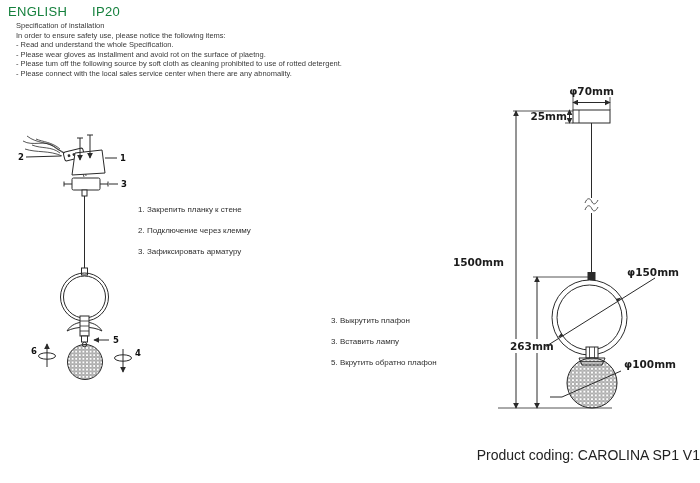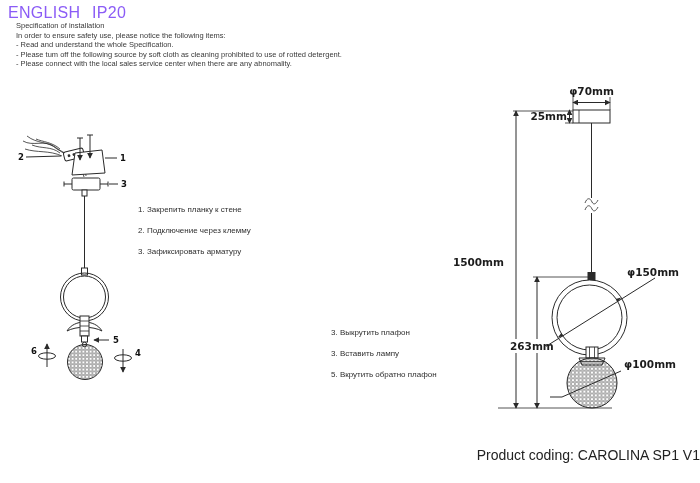--- a/index.html
+++ b/index.html
@@ -1,21 +1,21 @@
 <!DOCTYPE html>
 <html><head>
 <meta charset="utf-8">
 <style>
   html,body{margin:0;padding:0;}
   body{
     width:700px;height:483px;background:#ffffff;position:relative;overflow:hidden;
     font-family:"Liberation Sans", sans-serif;color:#1a1a1a;
   }
   .abs{position:absolute;}
-  .hdr{font-size:16px;color:#8b5cf6;letter-spacing:.3px;}
+  .hdr{font-size:13px;color:#15803d;letter-spacing:.3px;}
   .spec{left:16px;top:21px;font-size:7.5px;line-height:9.6px;color:#3a3a3a;width:360px;}
   .spec div{white-space:nowrap;}
   .steps{font-size:8px;color:#2e2e2e;margin-left:8px;}
   .steps div{margin-bottom:12px;white-space:nowrap;}
   .footer{left:0;right:0;top:447px;text-align:right;font-size:14px;color:#222;}
   svg{position:absolute;overflow:visible;}
   svg line, svg path, svg circle, svg rect, svg polygon, svg ellipse{vector-effect:none;}
   .ln{stroke:#2a2a2a;stroke-width:1;fill:none;}
   .lnthin{stroke:#2a2a2a;stroke-width:0.8;fill:none;}
   .wfill{fill:#ffffff;stroke:#2a2a2a;stroke-width:1;}
@@ -25,20 +25,21 @@
 </head>
 <body>
 
 <span class="abs hdr" style="left:8px;top:4px;">ENGLISH</span>
 <span class="abs hdr" style="left:92px;top:4px;">IP20</span>
 
 <div class="abs spec">
   <div>Specification of installation</div>
   <div>In order to ensure safety use, please notice the following items:</div>
   <div>- Read and understand the whole Specification.</div>
+  <div>- Please wear gloves as installment and avoid rot on the surface of plaetng.</div>
   <div>- Please tum off the following source by soft cloth as cleaning prohibited to use of rotted detergent.</div>
   <div>- Please connect with the local sales service center when there are any abnomality.</div>
 </div>
 
 <svg width="140" height="255" viewBox="0 0 140 255" style="left:15px;top:132px;">
   <defs>
     <marker id="arrL" markerWidth="6" markerHeight="6" refX="5.3" refY="3" orient="auto-start-reverse" markerUnits="userSpaceOnUse" viewBox="0 0 6 6">
       <path d="M0,0 L6,3 L0,6 Z" fill="#2a2a2a"></path>
     </marker>
     <pattern id="hatchA" width="3.6" height="3.6" patternUnits="userSpaceOnUse">
@@ -196,19 +197,19 @@
 
   <text x="151.5" y="15" text-anchor="middle" class="dim">φ70mm</text>
   <text x="127" y="40" text-anchor="end" class="dim">25mm</text>
   <text x="64" y="186" text-anchor="end" class="dim">1500mm</text>
   <rect x="68" y="259" width="38" height="14" fill="#ffffff"></rect>
   <text x="70" y="270" class="dim">263mm</text>
   <text x="187" y="196" class="dim">φ150mm</text>
   <text x="184" y="288" class="dim">φ100mm</text>
 </svg>
 
-<div class="abs steps" style="left:323px;top:328px;">
+<div class="abs steps" style="left:323px;top:316px;">
   <div>3. Выкрутить плафон</div>
   <div>3. Вставить лампу</div>
   <div>5. Вкрутить обратно плафон</div>
 </div>
 
 <div class="abs footer">Product coding: CAROLINA SP1 V1</div>
 
 </body></html>

